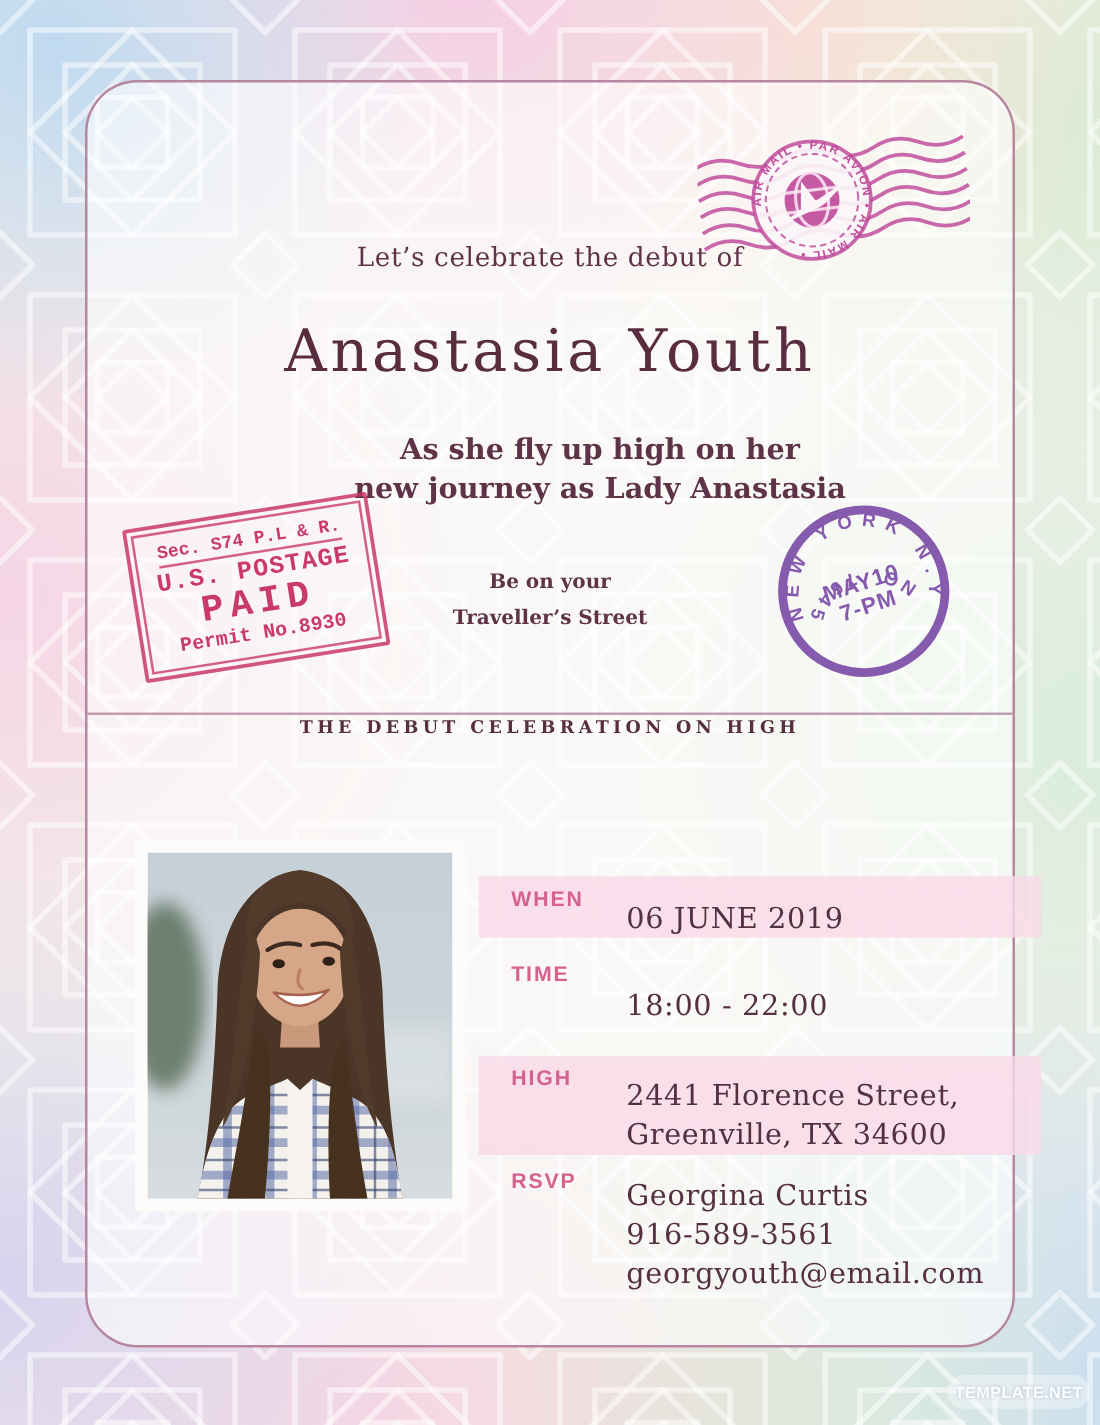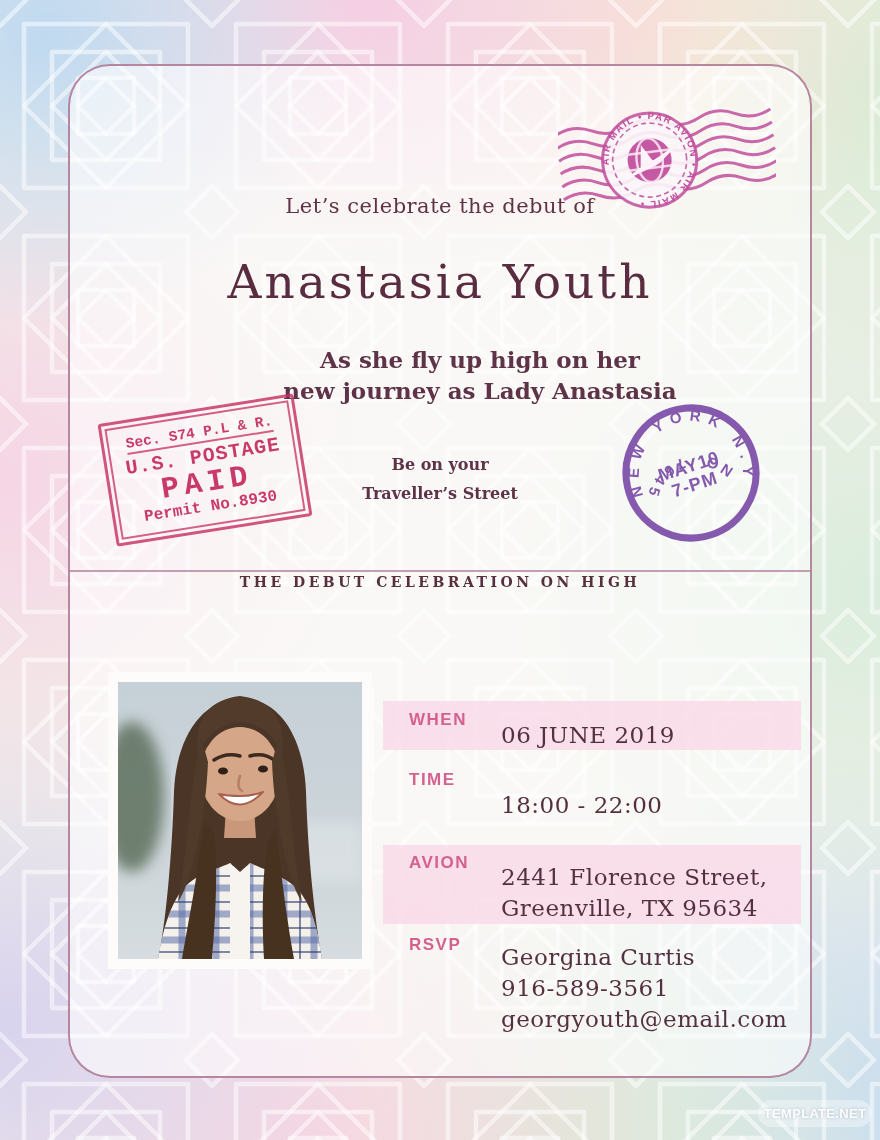--- a/index.html
+++ b/index.html
@@ -55,21 +55,21 @@
   .postage-l3{font-size:30px;letter-spacing:5px;line-height:30px;}
   .postage-l4{font-size:16px;}
   .ny-stamp{position:absolute;left:546px;top:332px;width:150px;height:150px;}
   
   .photo{
     position:absolute;left:38px;top:606px;width:264px;height:297px;
     background:#fdfcfb;box-sizing:border-box;padding:10px;
   }
   .photo svg{display:block;}
   
-  .row{position:absolute;left:313px;width:418px;}
+  .row{position:absolute;left:313px;width:450px;}
   .row.band{background:rgba(249,217,232,.82);}
   .row-when{top:635px;height:49px;}
   .row-time{top:700px;height:58px;}
   .row-where{top:779px;height:79px;}
   .row-rsvp{top:866px;height:112px;}
   .row-label{
     position:absolute;left:26px;
     font-family:"Liberation Sans","DejaVu Sans",sans-serif;
     font-size:17px;font-weight:bold;letter-spacing:1.5px;color:#d5618f;
   }
@@ -238,23 +238,23 @@
     <div class="row-label" style="top:9px">WHEN</div>
     <div class="row-value" style="top:21px">06 JUNE 2019</div>
   </div>
 
   <div class="row row-time">
     <div class="row-label" style="top:4px">TIME</div>
     <div class="row-value" style="top:26px">18:00 - 22:00</div>
   </div>
 
   <div class="row band row-where">
-    <div class="row-label" style="top:8px">AVION</div>
+    <div class="row-label" style="top:8px">HIGH</div>
     <div class="row-value" style="top:19px">2441 Florence Street,</div>
-    <div class="row-value" style="top:50px">Greenville, TX 95634</div>
+    <div class="row-value" style="top:50px">Greenville, TX 34600</div>
   </div>
 
   <div class="row row-rsvp">
     <div class="row-label" style="top:3px">RSVP</div>
     <div class="row-value" style="top:12px">Georgina Curtis</div>
     <div class="row-value" style="top:43px">916-589-3561</div>
     <div class="row-value" style="top:74px">georgyouth@email.com</div>
   </div>
 
 </div>

